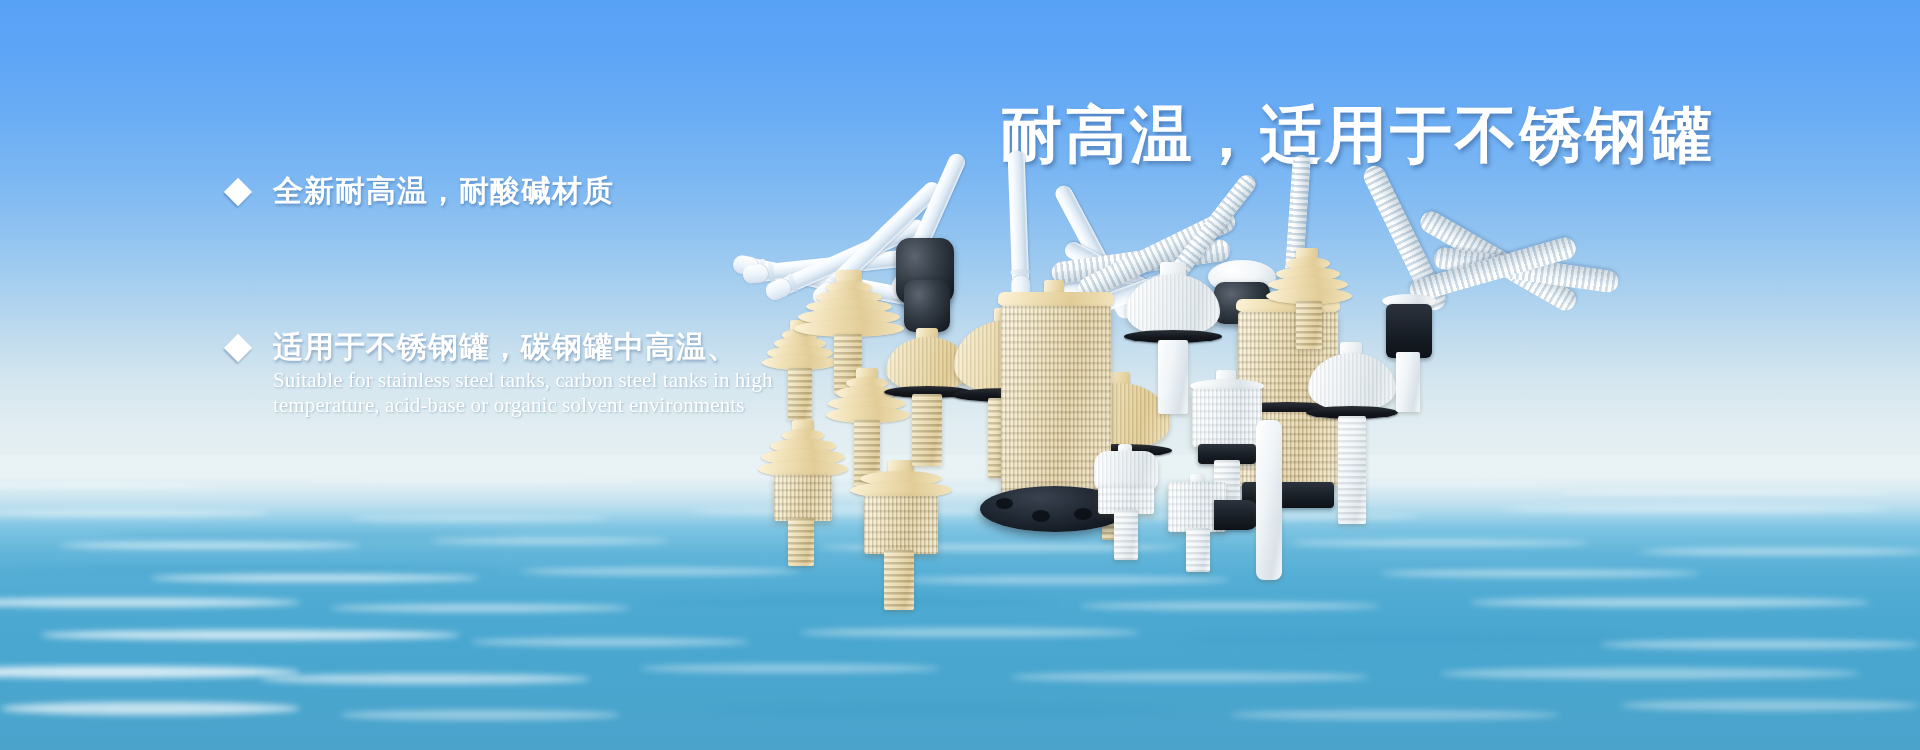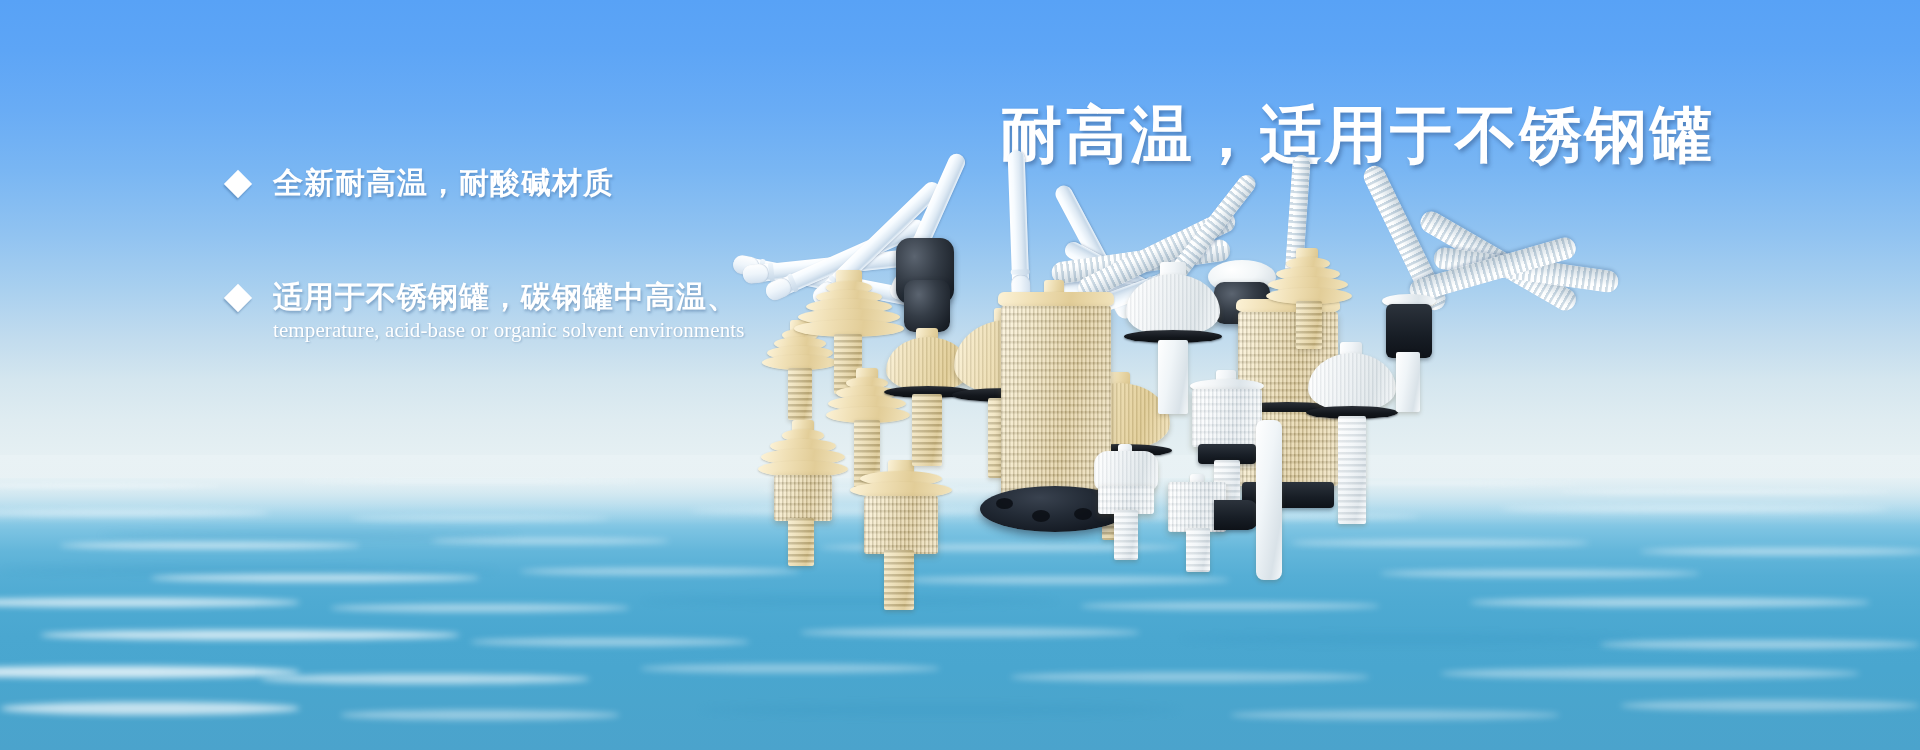--- a/index.html
+++ b/index.html
@@ -56,22 +56,22 @@
     position:absolute;left:1000px;top:58px;
     font-size:62px;line-height:1.12;font-weight:700;color:#ffffff;
     letter-spacing:3px;
     text-shadow:2px 3px 4px rgba(40,70,120,0.45);
     white-space:nowrap;
   }
 
   
   .bullets{position:absolute;left:228px;top:164px;width:820px;}
   .bullet{position:relative;}
-  .bullet.b1{margin-top:0;}
-  .bullet.b2{margin-top:76px;}
+  .bullet.b1{margin-top:8px;}
+  .bullet.b2{margin-top:118px;}
   .diamond{
     position:absolute;left:0;top:10px;width:20px;height:20px;
     background:#ffffff;transform:rotate(45deg);
     box-shadow:1px 2px 2px rgba(40,80,130,0.35);
   }
   .bl-cn{
     margin:0 0 0 45px;color:#ffffff;font-size:30px;font-weight:700;
     line-height:1.28;letter-spacing:1px;
     text-shadow:1px 2px 3px rgba(40,80,130,0.40);
   }
@@ -289,20 +289,21 @@
       <span class="diamond"></span>
       <p class="bl-cn">全新耐高温，耐酸碱材质</p>
     </div>
 
     <div class="bullet b2">
       <span class="diamond"></span>
       <p class="bl-cn">
         <span style="display:block">适用于不锈钢罐，碳钢罐中高温、</span>
       </p>
       <p class="bl-en">
+        <span>Suitable for stainless steel tanks, carbon steel tanks in high</span>
         <span>temperature, acid-base or organic solvent environments</span>
       </p>
     </div>
   </div>
 
   <div class="stage">
 
     <div class="pc" style="left:0;top:0;">
       <div class="tube" style="left:40px;top:170px;width:186px;transform:rotate(11deg);"></div>
       <div class="tube" style="left:52px;top:128px;width:178px;transform:rotate(-6deg);"></div>

